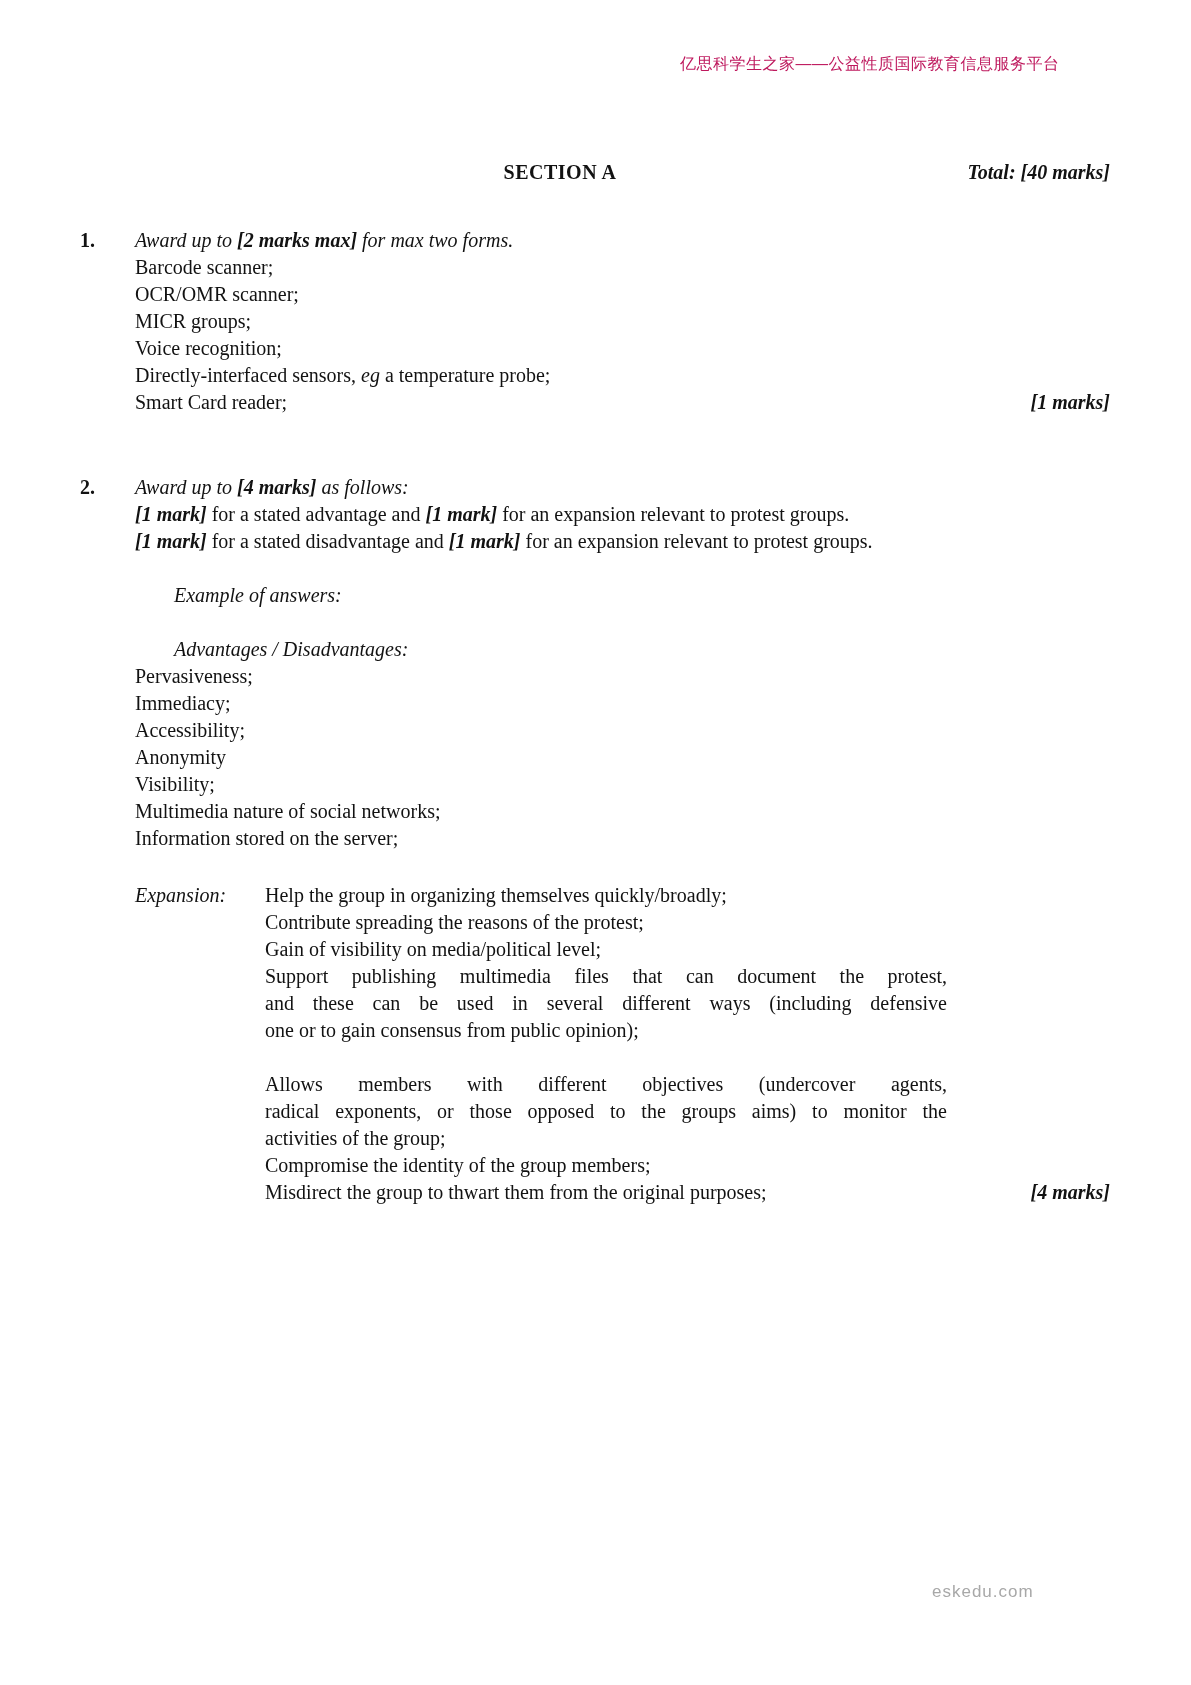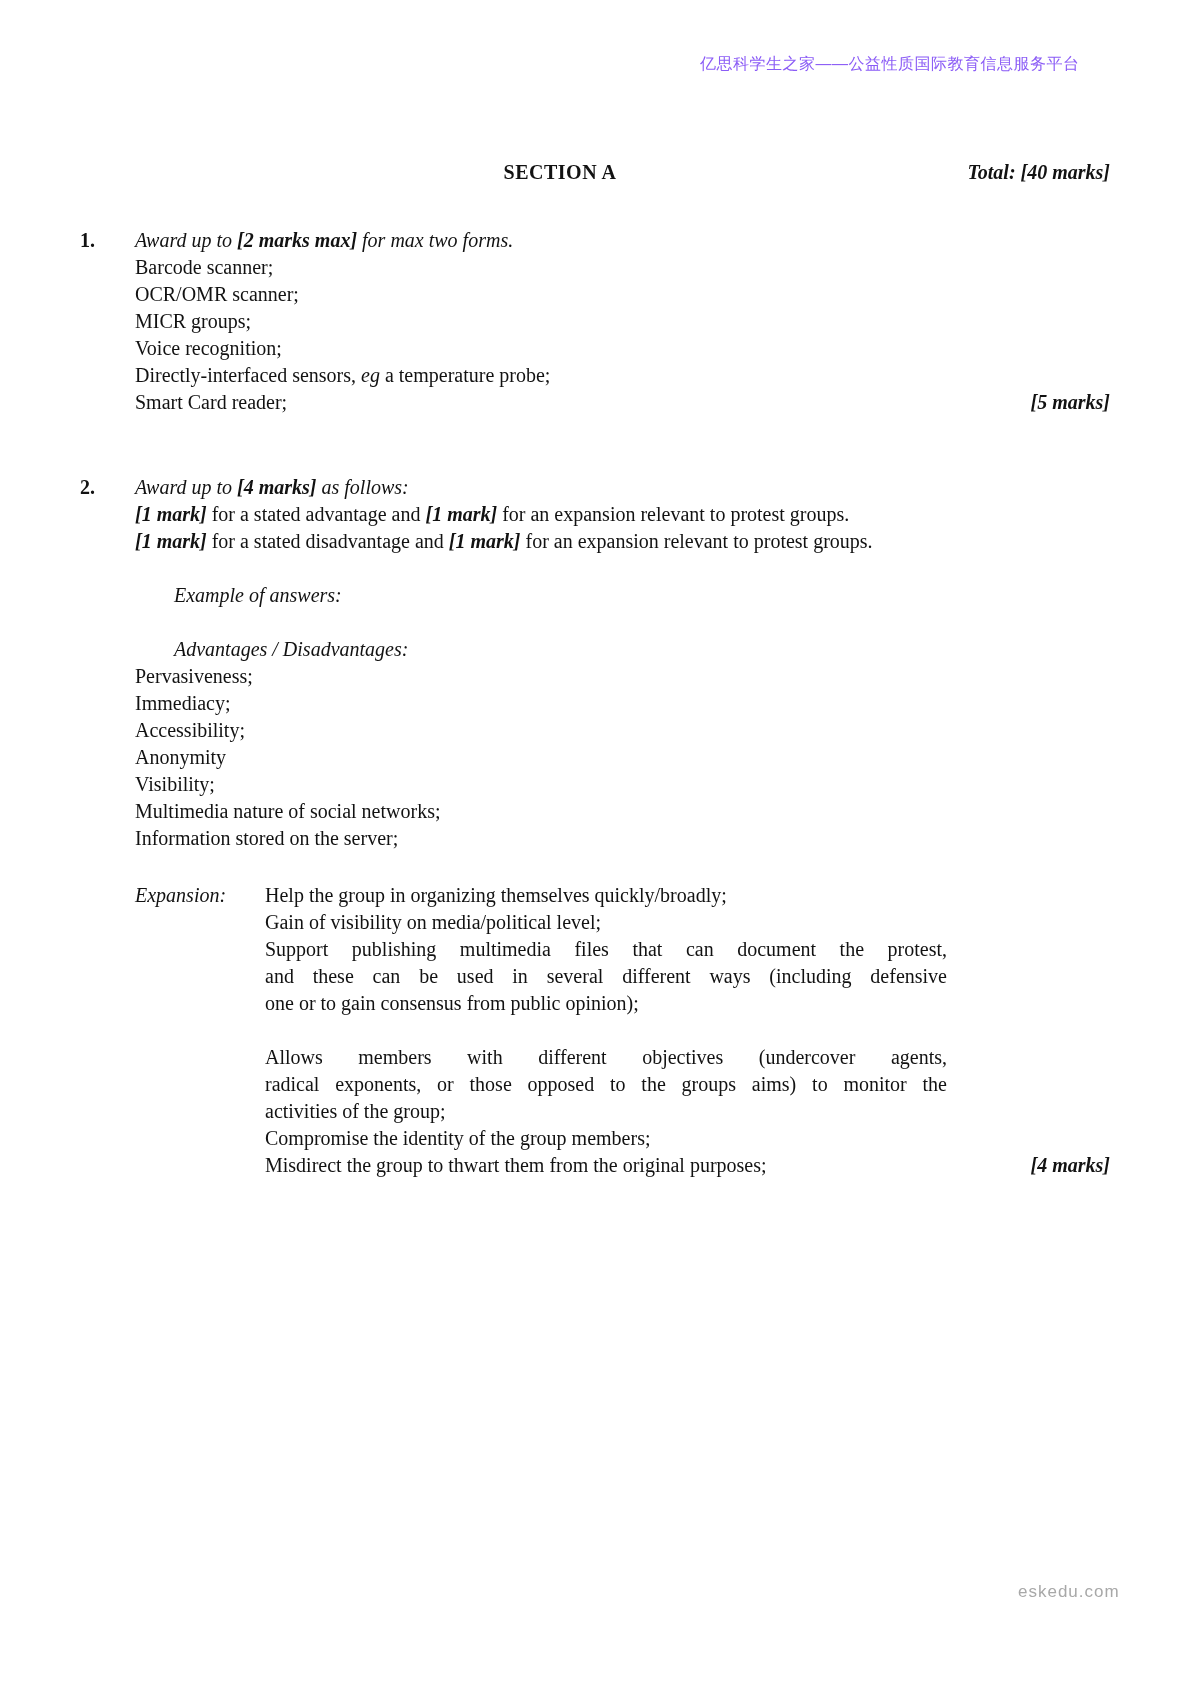--- a/index.html
+++ b/index.html
@@ -10,30 +10,30 @@
     background: #ffffff;
     font-family: "Liberation Serif", serif;
     font-size: 20px;
     line-height: 27px;
     color: #121212;
     overflow: hidden;
   }
   .wm-top {
     position: absolute;
     top: 50px;
-    left: 700px;
+    left: 680px;
     font-family: "Liberation Sans", sans-serif;
     font-size: 16px;
     letter-spacing: 0.5px;
-    color: #8b5cf6;
+    color: #be185d;
   }
   .wm-bottom {
     position: absolute;
     top: 1578px;
-    left: 1018px;
+    left: 932px;
     font-family: "Liberation Sans", sans-serif;
     font-size: 17px;
     letter-spacing: 1px;
     color: #a8a8a8;
   }
   .header {
     position: relative;
     margin-top: 159px;
     height: 27px;
   }
@@ -98,21 +98,21 @@
 
   <div class="q q1">
     <div class="qnum">1.</div>
     <div class="qbody">
       <div><span class="i">Award up to </span><span class="bi">[2 marks max]</span><span class="i"> for max two forms.</span></div>
       <div>Barcode scanner;</div>
       <div>OCR/OMR scanner;</div>
       <div>MICR groups;</div>
       <div>Voice recognition;</div>
       <div><span>Directly-interfaced sensors, </span><span class="i">eg</span><span> a temperature probe;</span></div>
-      <div><span>Smart Card reader;</span><span class="marks">[5 marks]</span></div>
+      <div><span>Smart Card reader;</span><span class="marks">[1 marks]</span></div>
     </div>
   </div>
 
   <div class="q q2">
     <div class="qnum">2.</div>
     <div class="qbody">
       <div><span class="i">Award up to </span><span class="bi">[4 marks]</span><span class="i"> as follows:</span></div>
       <div><span class="bi">[1 mark]</span><span> for a stated advantage and </span><span class="bi">[1 mark]</span><span> for an expansion relevant to protest groups.</span></div>
       <div><span class="bi">[1 mark]</span><span> for a stated disadvantage and </span><span class="bi">[1 mark]</span><span> for an expansion relevant to protest groups.</span></div>
 
@@ -125,20 +125,21 @@
       <div class="indent">Anonymity</div>
       <div class="indent">Visibility;</div>
       <div class="indent">Multimedia nature of social networks;</div>
       <div class="indent">Information stored on the server;</div>
 
       <div class="exp-area">
         <div class="exp-row">
           <div class="exp-label">Expansion:</div>
           <div class="exp-text">
             <div>Help the group in organizing themselves quickly/broadly;</div>
+            <div>Contribute spreading the reasons of the protest;</div>
             <div>Gain of visibility on media/political level;</div>
             <div class="just">Support publishing multimedia files that can document the protest,</div>
             <div class="just">and these can be used in several different ways (including defensive</div>
             <div>one or to gain consensus from public opinion);</div>
           </div>
         </div>
         <div class="exp-row p2">
           <div class="exp-label"></div>
           <div class="exp-text">
             <div class="just">Allows members with different objectives (undercover agents,</div>

